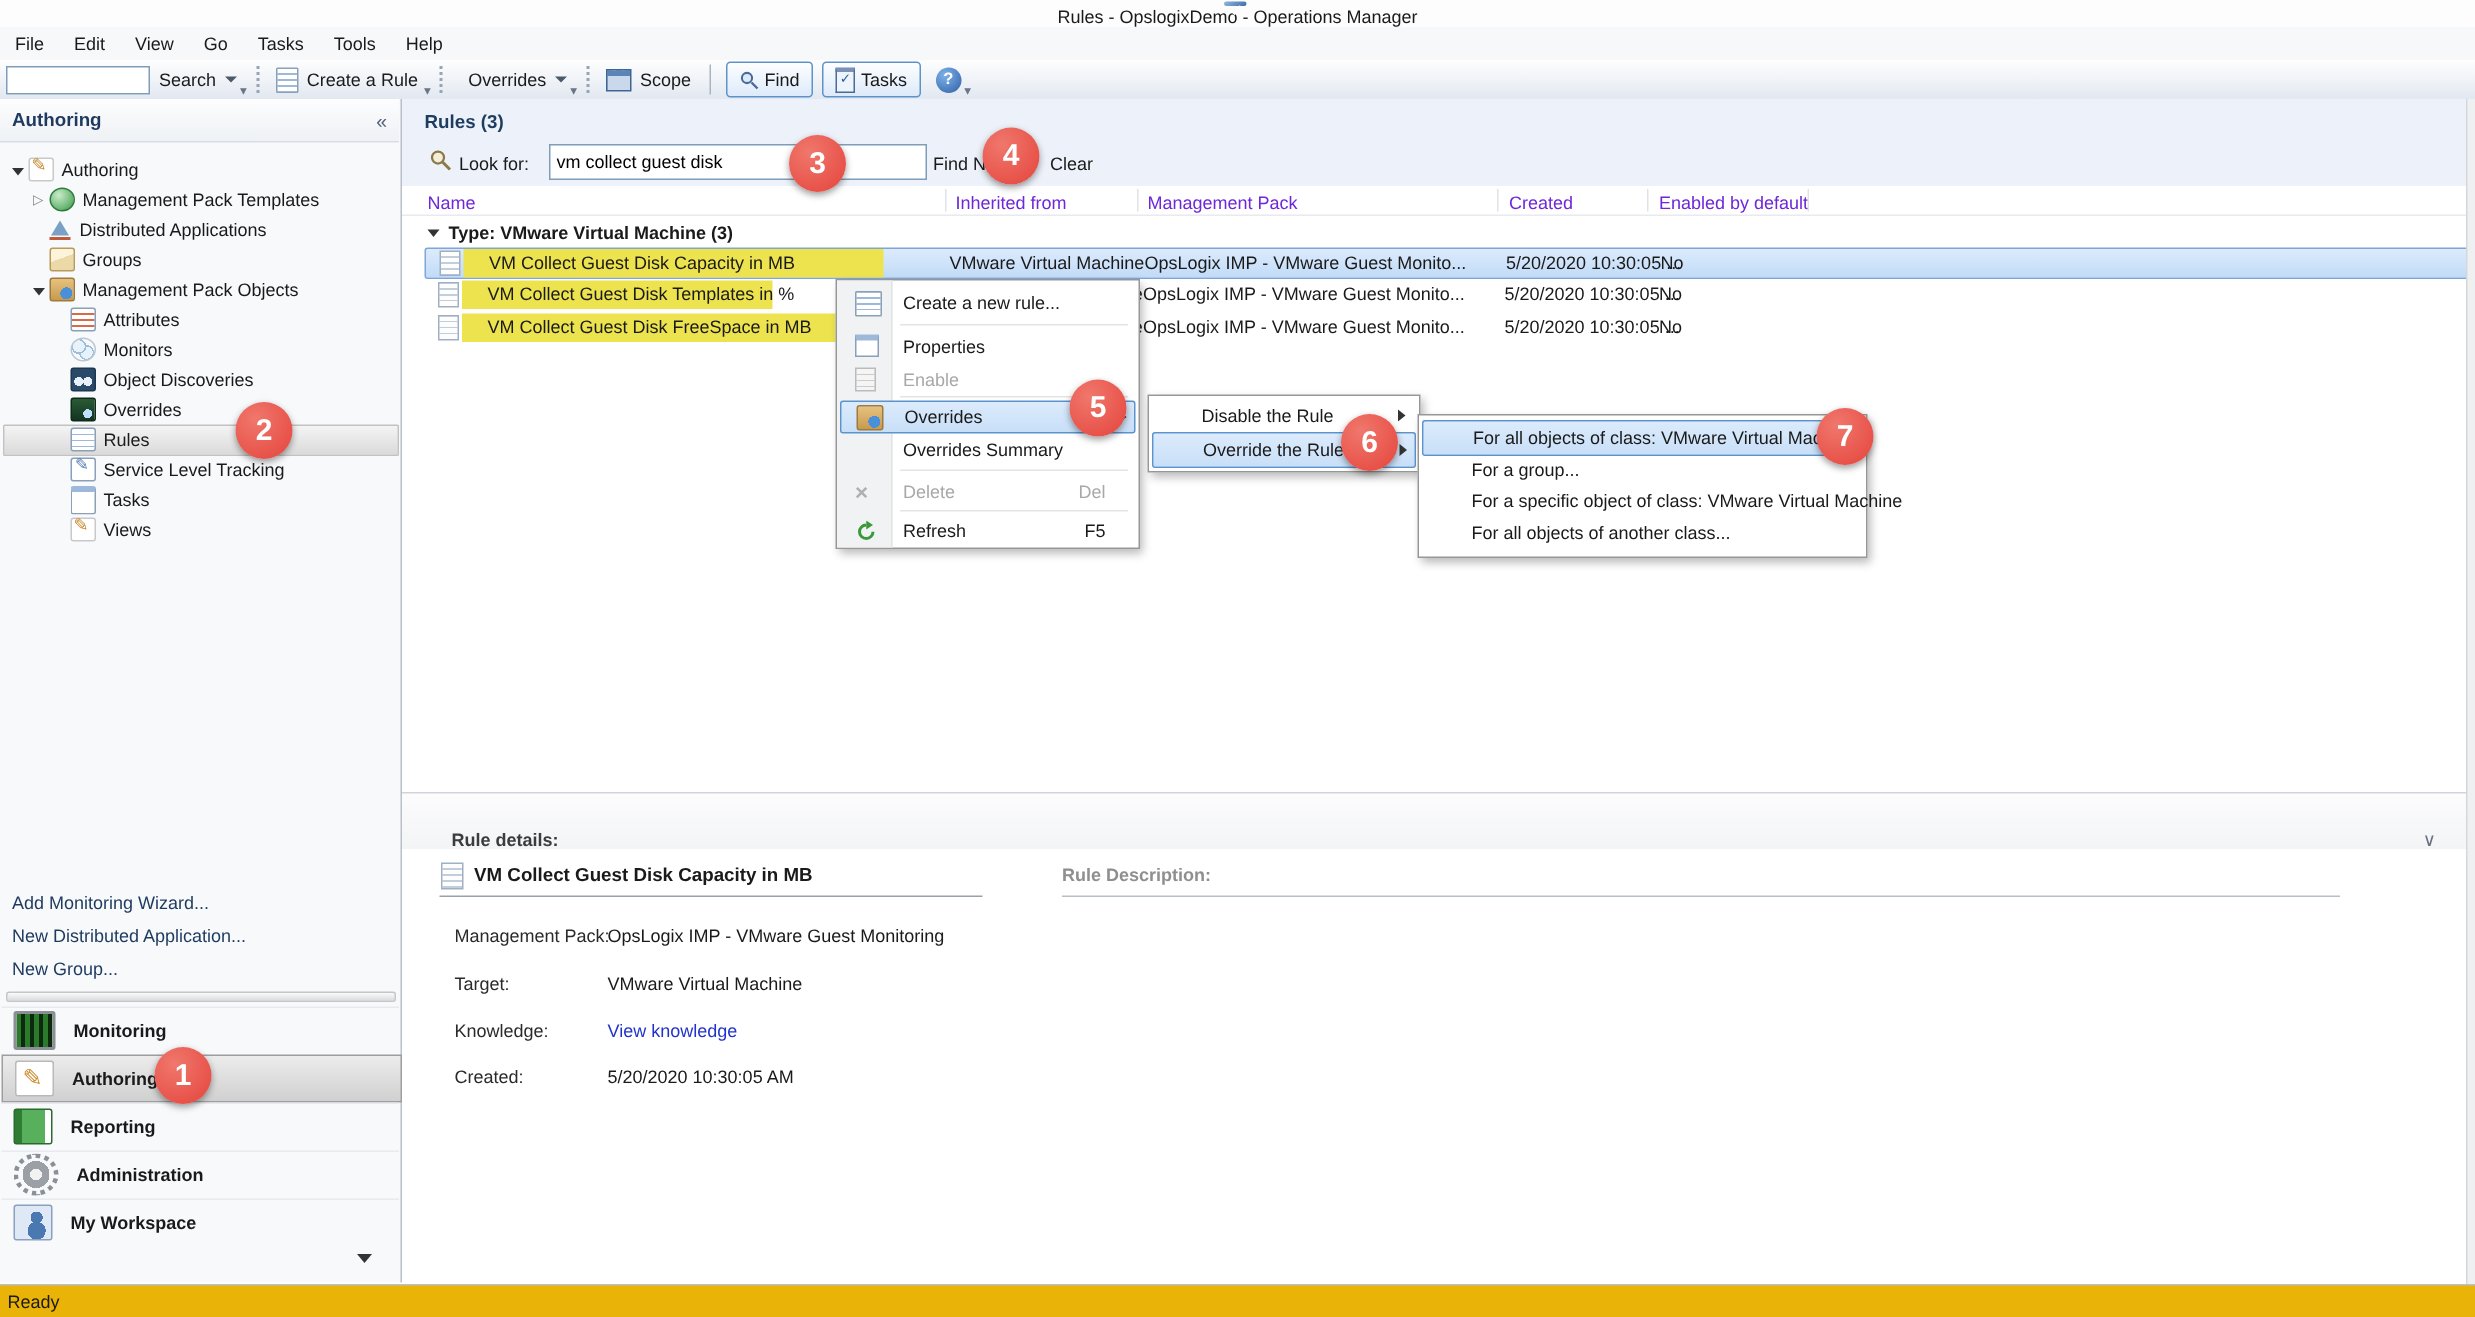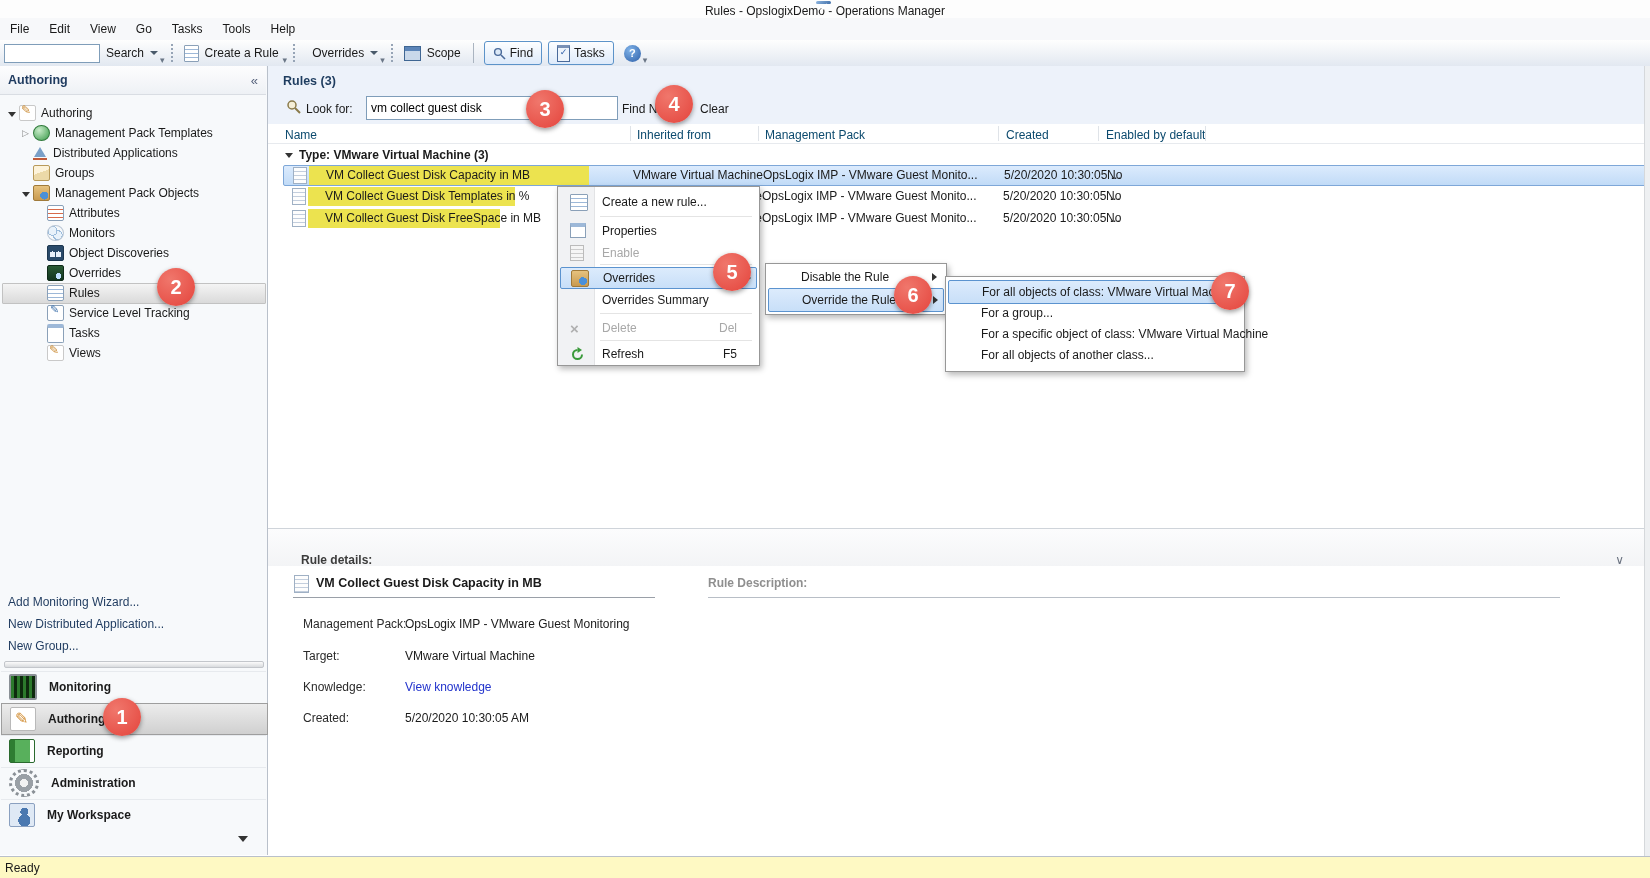--- a/index.html
+++ b/index.html
@@ -80,21 +80,21 @@
   
   .band{left:268px;top:66px;width:1376px;height:58px;background:#edf2fa;}
   .pane-title{left:283px;top:74px;font-weight:bold;color:#1e3c5f;font-size:12.5px;}
   .lookfor-label{left:306px;top:102px;}
   .lookfor-input{left:366px;top:96px;width:242px;height:22px;border:1px solid #7f9db9;background:#fff;
     font-family:"Liberation Sans",sans-serif;font-size:12px;padding:0 4px;}
   .findnow{left:622px;top:102px;}
   .clearlbl{left:700px;top:102px;}
   .mag{left:286px;top:99px;}
   .listarea{left:268px;top:124px;width:1376px;height:404px;background:#fff;}
-  .colhdr{position:absolute;top:128px;color:#0c4a6e;text-align:right;}
+  .colhdr{position:absolute;top:128px;color:#6d28d9;text-align:right;}
   .colsep{position:absolute;top:126px;width:1px;height:15px;background:#dfe3e8;}
   .hdrline{left:268px;top:143px;width:1376px;height:1px;background:#e7eaee;}
   .grouphdr{left:285px;top:148px;font-weight:bold;display:flex;align-items:center;gap:6px;}
   .lrow{position:absolute;left:283px;width:1363px;height:19px;}
   .row-sel{background:linear-gradient(#dcebfd,#c1dbf7);border:1px solid #7ea7d8;border-radius:2px;}
   .cell{position:absolute;top:2px;white-space:nowrap;}
   .rowico{position:absolute;left:9px;top:1px;width:12px;height:15px;background:repeating-linear-gradient(#fdfdfd 0 3px,#c3cedd 3px 4px);border:1px solid #9fb0c4;}
   .hl{position:absolute;left:25px;top:0;height:19px;background:#ece34f;}
   .hl span{position:absolute;left:17px;top:2px;white-space:nowrap;}
   
@@ -123,21 +123,21 @@
   .det-body{left:268px;top:566px;width:1376px;height:290px;background:#fff;}
   .rtico{left:294px;top:575px;width:13px;height:16px;background:repeating-linear-gradient(#fdfdfd 0 3px,#c3cedd 3px 4px);border:1px solid #9fb0c4;position:absolute;}
   .rtitle{left:316px;top:576px;font-weight:bold;font-size:12.5px;}
   .rline{position:absolute;height:1px;background:#9aa0a8;}
   .descl{left:708px;top:576px;font-weight:bold;color:#8f8f8f;}
   .flabel{position:absolute;left:303px;color:#2a2a2a;}
   .fvalue{position:absolute;left:405px;color:#1a1a1a;white-space:nowrap;}
   .link{color:#2233cc;}
   
   .scrollstrip{left:1644px;top:66px;width:6px;height:790px;background:#eef0f2;border-left:1px solid #d5d8db;}
-  .statusbar{left:0;top:856px;width:1650px;height:22px;background:#fef9c3;border-top:1px solid #b9c0ca;display:flex;align-items:center;}
+  .statusbar{left:0;top:856px;width:1650px;height:22px;background:#eab308;border-top:1px solid #b9c0ca;display:flex;align-items:center;}
   .statusbar span{margin-left:5px;}
   .badge{position:absolute;width:38px;height:38px;border-radius:50%;z-index:50;
     background:radial-gradient(circle at 35% 30%,#f0776c,#e4443c);box-shadow:0 2px 5px rgba(0,0,0,.4);
     color:#fff;font-weight:bold;font-size:20px;text-align:center;line-height:38px;}
 </style>
 </head>
 <body>
 
 <div id="screen">
 
@@ -326,21 +326,21 @@
         <span>VM Collect Guest Disk Templates in %</span>
       </span>
     <span class="rowico"></span>
     <span class="cell" style="left:349px;">VMware Virtual Machine</span>
     <span class="cell" style="left:479px;">OpsLogix IMP - VMware Guest Monito...</span>
     <span class="cell" style="left:720px;">5/20/2020 10:30:05 ...</span>
     <span class="cell" style="left:823px;">No</span>
   </div>
 
   <div class="lrow" style="top:209px;">
-    <span class="hl" style="width:192px;">
+    <span class="hl" style="width:236px;padding-left:36px;">
         <span>VM Collect Guest Disk FreeSpace in MB</span>
       </span>
     <span class="rowico"></span>
     <span class="cell" style="left:349px;">VMware Virtual Machine</span>
     <span class="cell" style="left:479px;">OpsLogix IMP - VMware Guest Monito...</span>
     <span class="cell" style="left:720px;">5/20/2020 10:30:05 ...</span>
     <span class="cell" style="left:823px;">No</span>
   </div>
 
   <div class="menu menu1">

